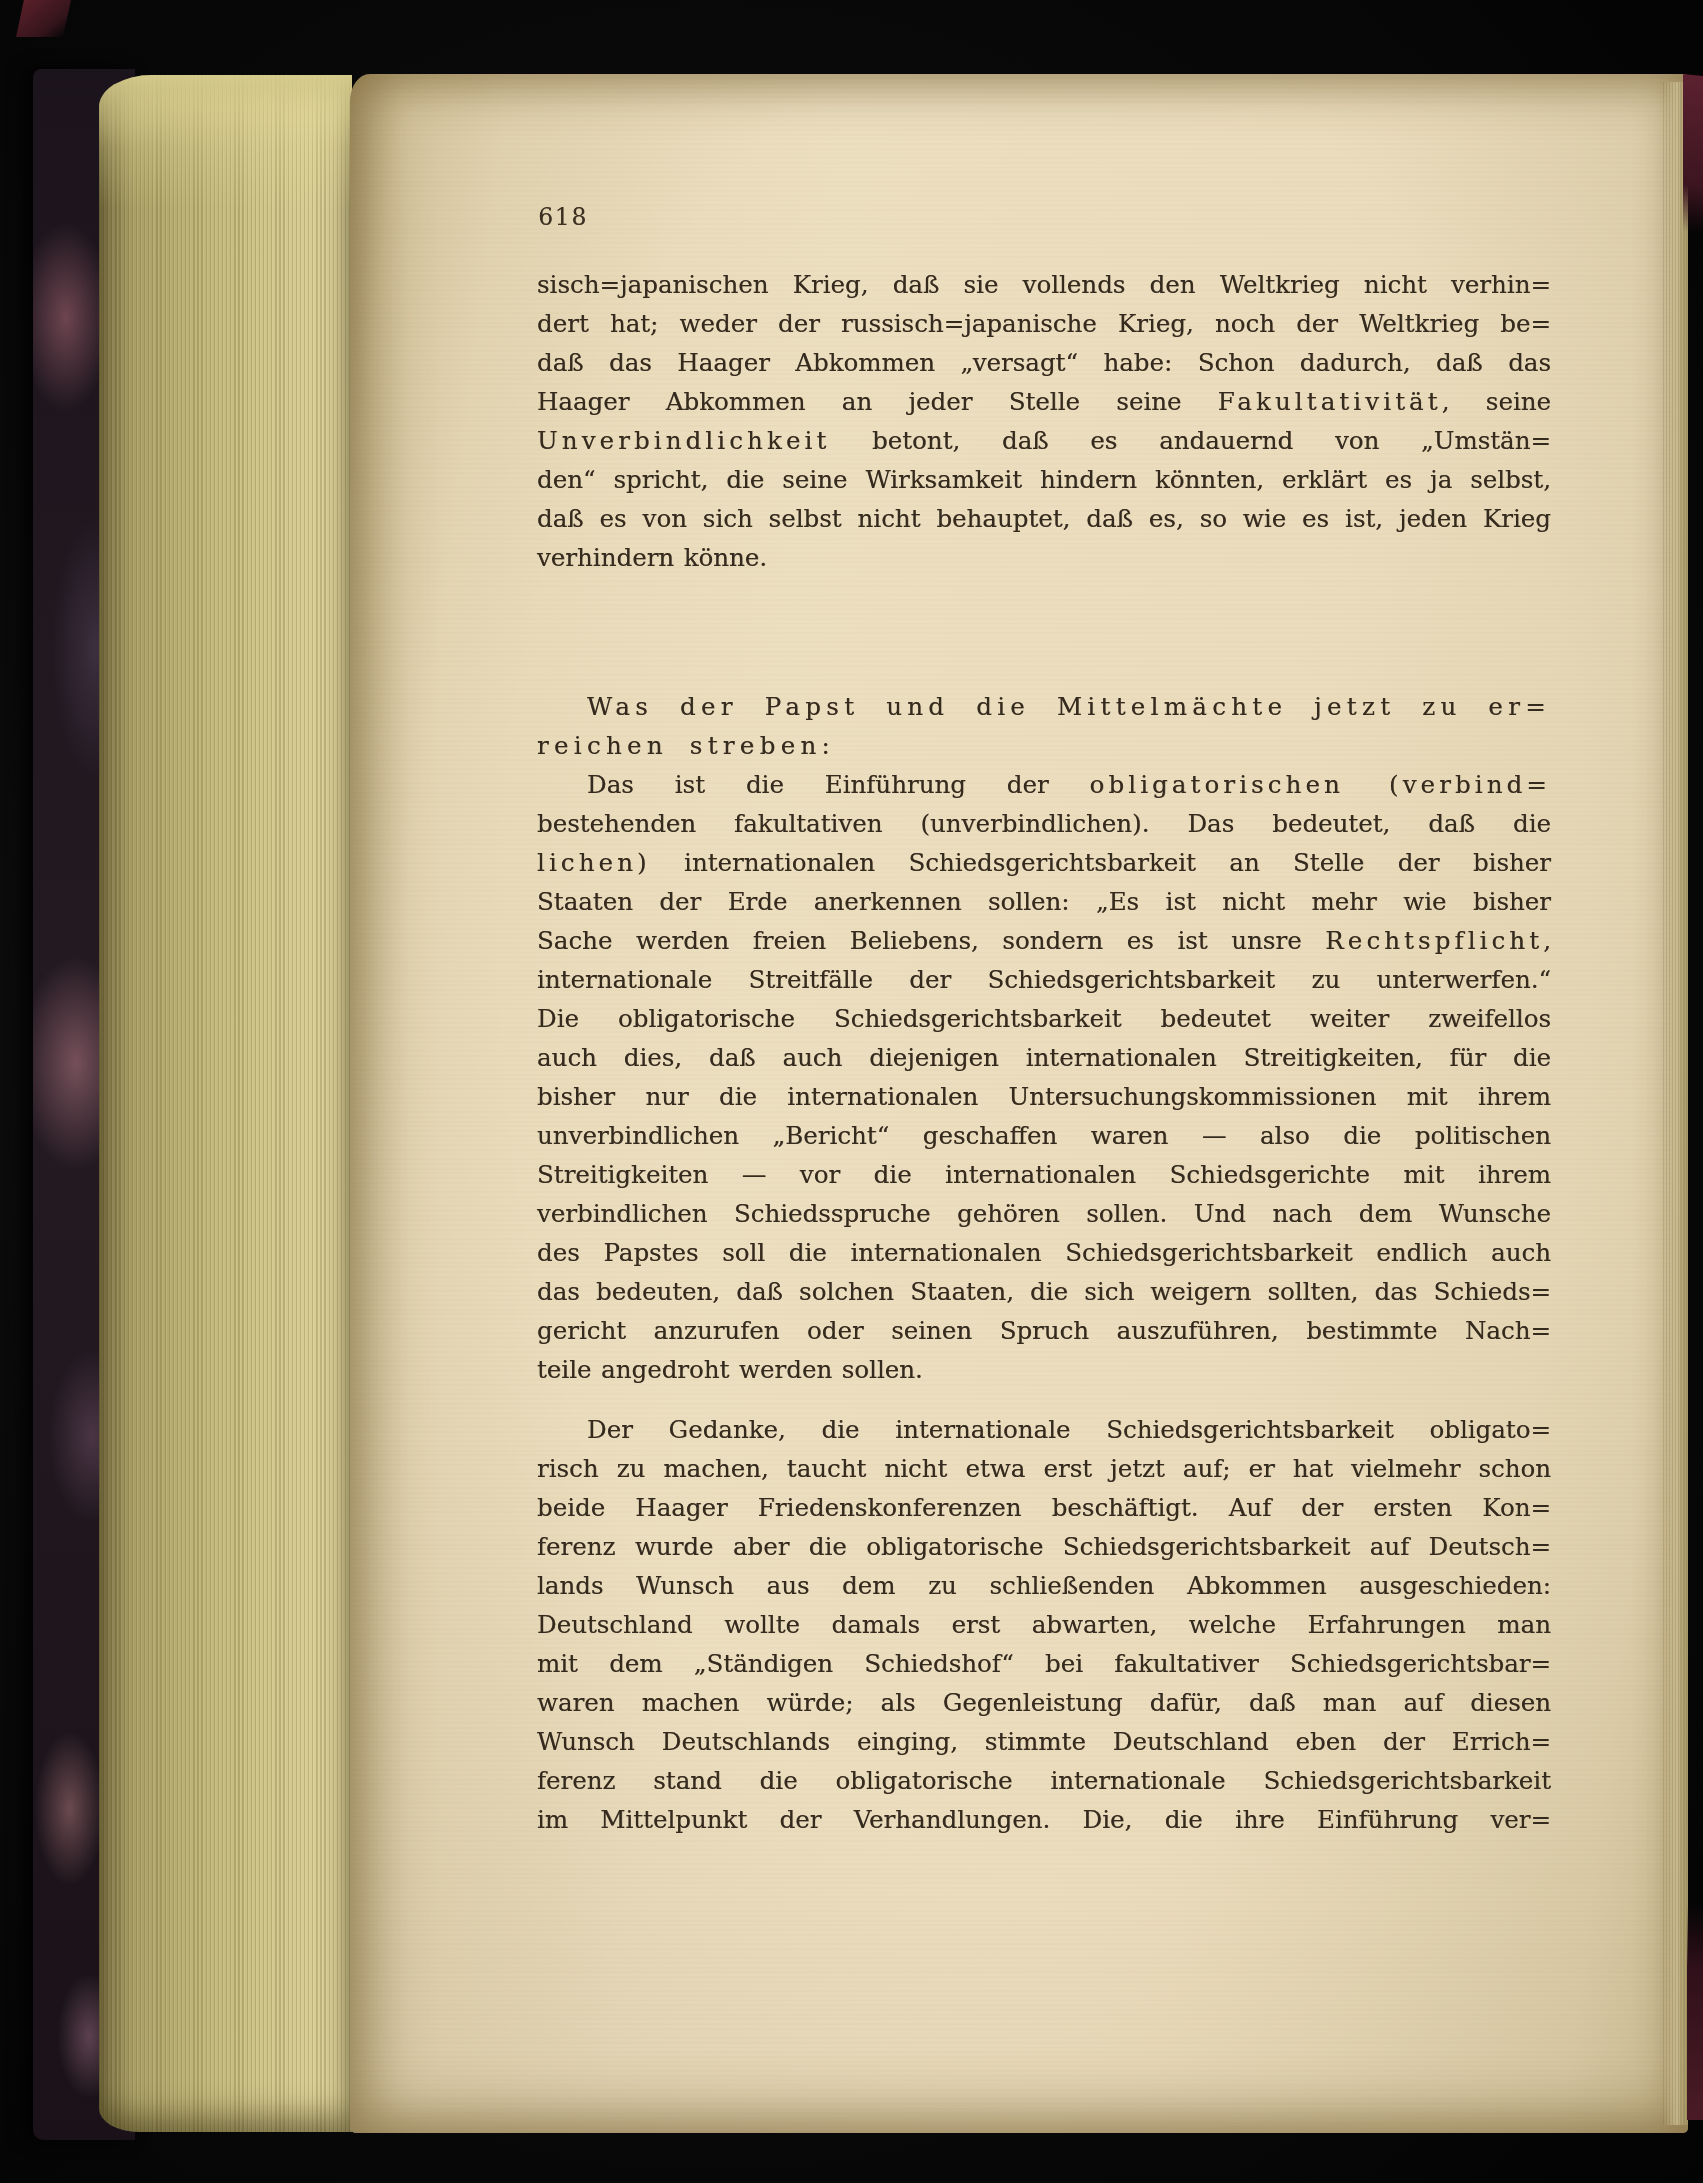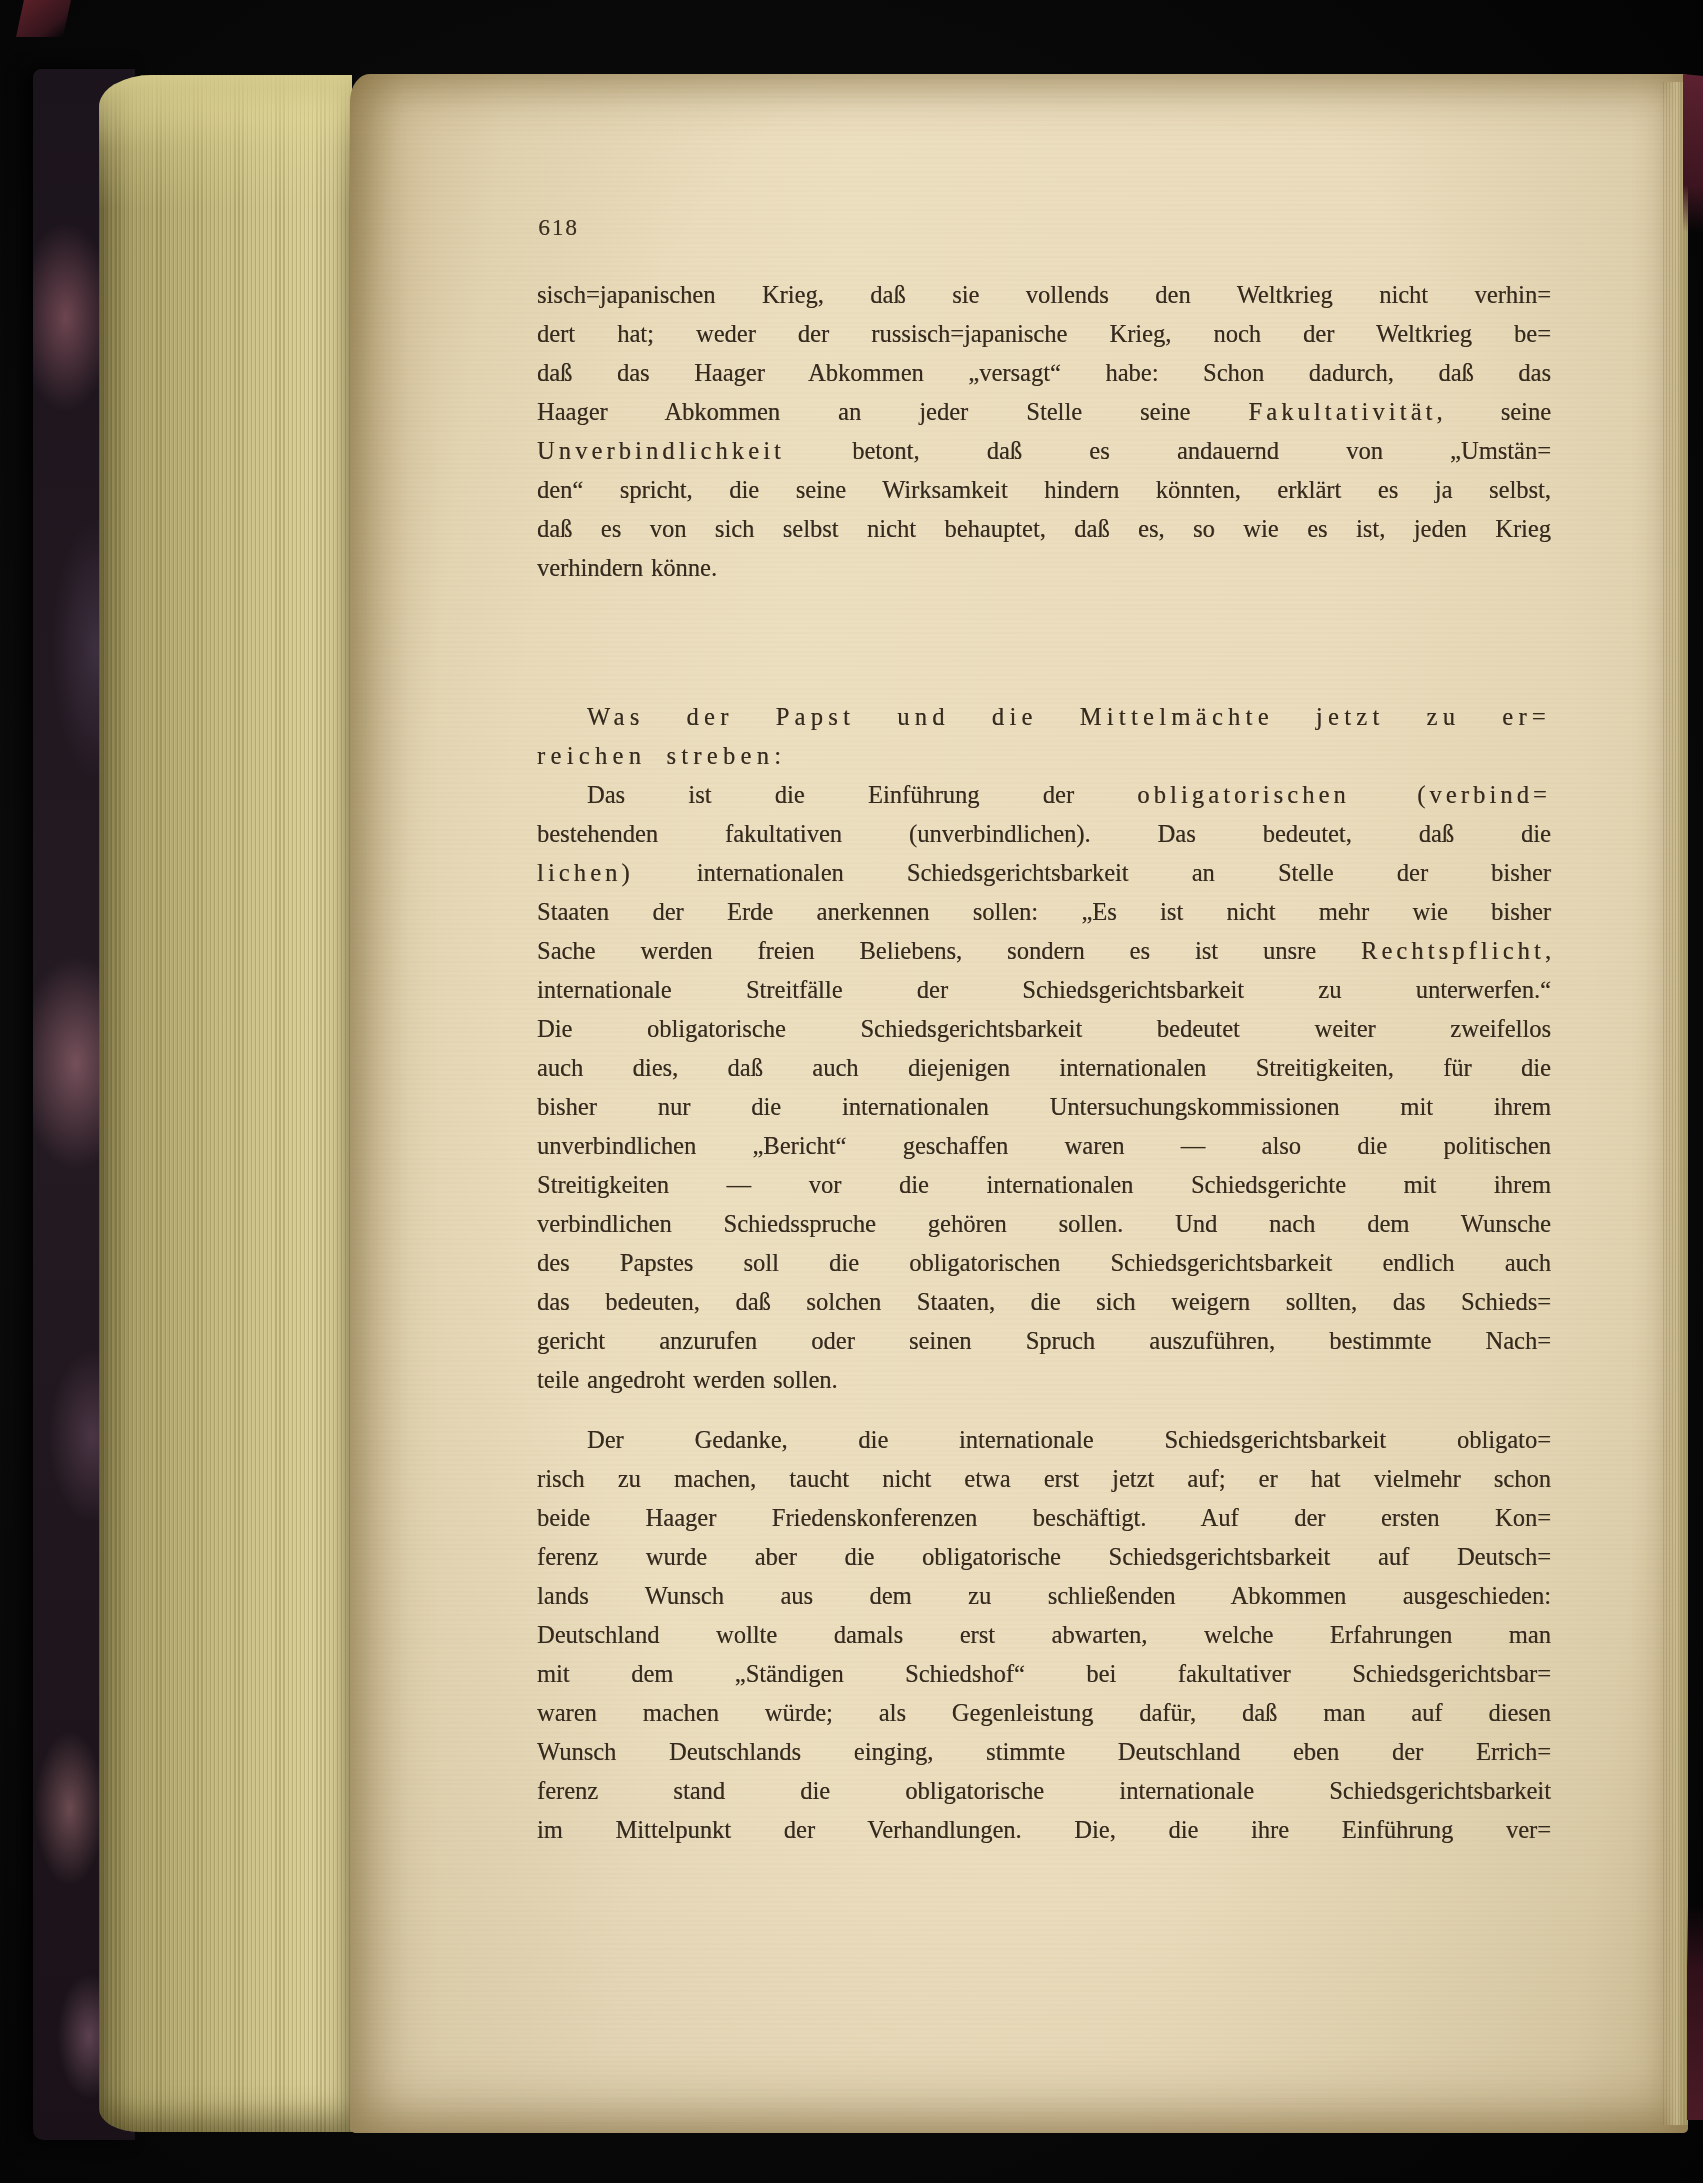--- a/index.html
+++ b/index.html
@@ -101,24 +101,23 @@
   .cover-right-bottom {
     position: absolute;
     right: 0; top: 1904px;
     width: 16.4px; height: 216px;
     background: linear-gradient(0deg, #4a1b26 0%, #30101a 70%, rgba(0,0,0,0) 100%);
   }
 
   
   .text-area {
     position: absolute;
-    left: 537px; top: 214px;
+    left: 537px; top: 203px;
     width: 1014px;
     color: #352a1e;
-    font-family: Liberation Serif, serif;
   }
   .page-number {
     font-size: 23.4px;
     letter-spacing: 1.8px;
     color: #3c3023;
     margin: 0 0 34px 1.2px;
     text-shadow: 0.2px 0.2px 0.3px rgba(58,46,32,0.5);
   }
   .content {
     font-size: 24.5px;
@@ -173,21 +172,21 @@
           <div class="line"><span class="sperr">lichen)</span><span> internationalen Schiedsgerichtsbarkeit an Stelle der bisher</span></div>
           <div class="line"><span>Staaten der Erde anerkennen sollen: „Es ist nicht mehr wie bisher</span></div>
           <div class="line"><span>Sache werden freien Beliebens, sondern es ist unsre </span><span class="sperr">Rechtspflicht</span><span>,</span></div>
           <div class="line"><span>internationale Streitfälle der Schiedsgerichtsbarkeit zu unterwerfen.“</span></div>
           <div class="line"><span>Die obligatorische Schiedsgerichtsbarkeit bedeutet weiter zweifellos</span></div>
           <div class="line"><span>auch dies, daß auch diejenigen internationalen Streitigkeiten, für die</span></div>
           <div class="line"><span>bisher nur die internationalen Untersuchungskommissionen mit ihrem</span></div>
           <div class="line"><span>unverbindlichen „Bericht“ geschaffen waren — also die politischen</span></div>
           <div class="line"><span>Streitigkeiten — vor die internationalen Schiedsgerichte mit ihrem</span></div>
           <div class="line"><span>verbindlichen Schiedsspruche gehören sollen.  Und nach dem Wunsche</span></div>
-          <div class="line"><span>des Papstes soll die obligatorischen Schiedsgerichtsbarkeit endlich auch</span></div>
+          <div class="line"><span>des Papstes soll die internationalen Schiedsgerichtsbarkeit endlich auch</span></div>
           <div class="line"><span>das bedeuten, daß solchen Staaten, die sich weigern sollten, das Schieds=</span></div>
           <div class="line"><span>gericht anzurufen oder seinen Spruch auszuführen, bestimmte Nach=</span></div>
           <div class="line end"><span>teile angedroht werden sollen.</span></div>
         </div>
         <div class="block paragraph gap-small">
           <div class="line indent"><span>Der Gedanke, die internationale Schiedsgerichtsbarkeit obligato=</span></div>
           <div class="line"><span>risch zu machen, taucht nicht etwa erst jetzt auf; er hat vielmehr schon</span></div>
           <div class="line"><span>beide Haager Friedenskonferenzen beschäftigt.  Auf der ersten Kon=</span></div>
           <div class="line"><span>ferenz wurde aber die obligatorische Schiedsgerichtsbarkeit auf Deutsch=</span></div>
           <div class="line"><span>lands Wunsch aus dem zu schließenden Abkommen ausgeschieden:</span></div>

